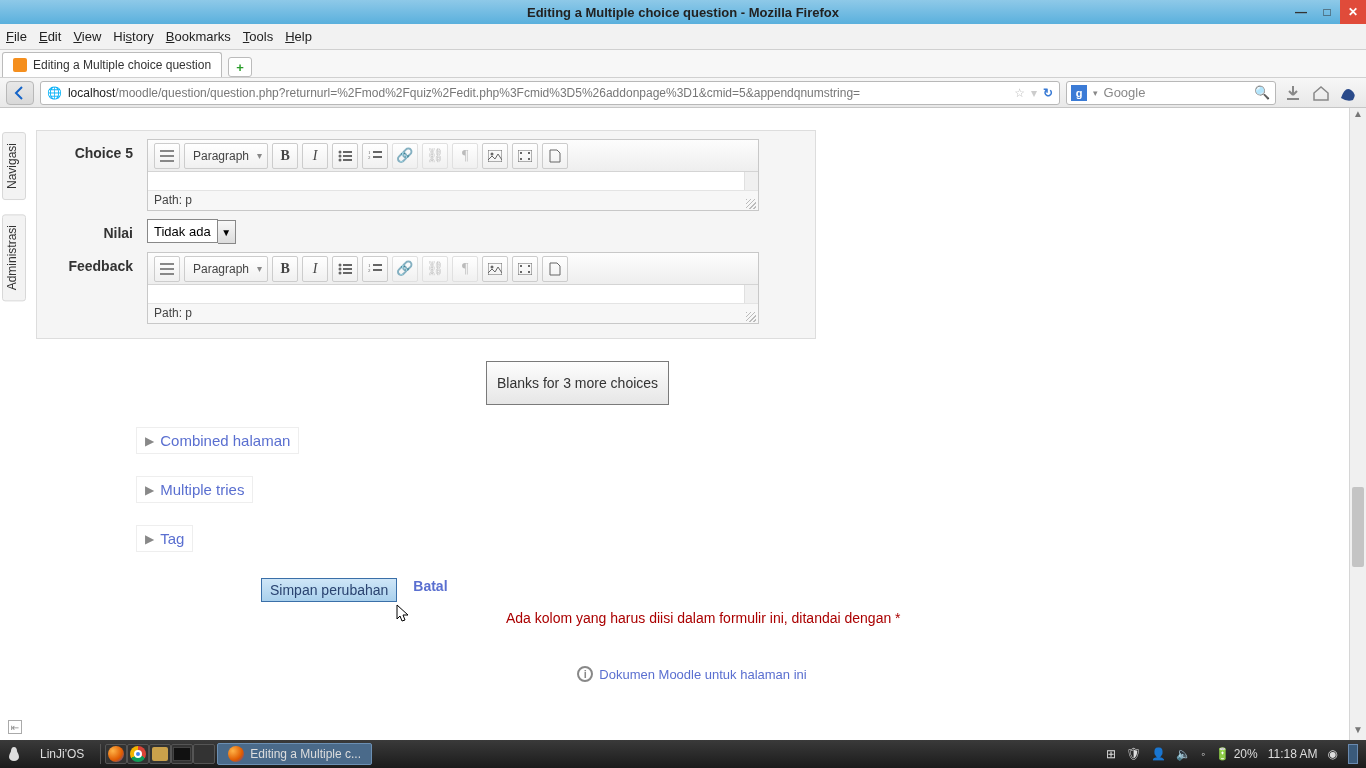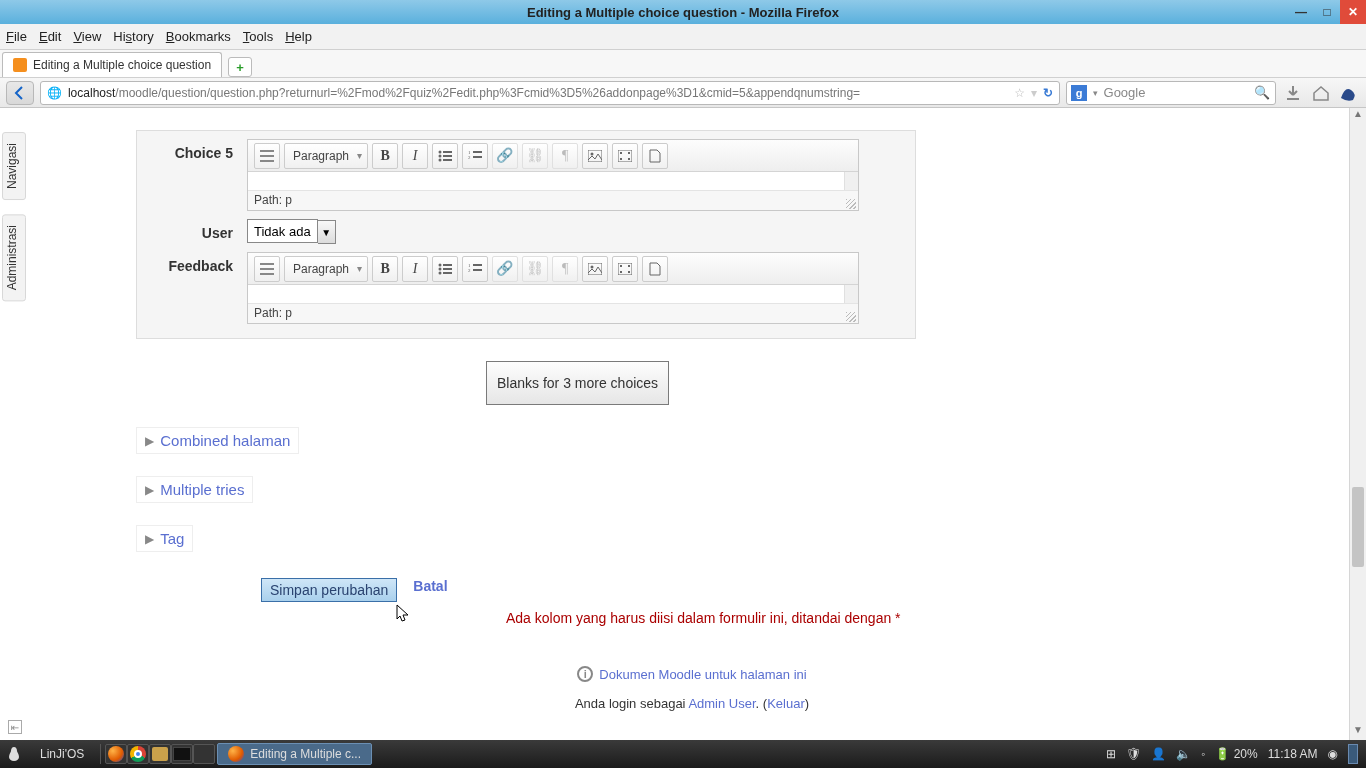--- a/index.html
+++ b/index.html
@@ -32,21 +32,21 @@
 .google-g { width: 16px; height: 16px; background: #3b7bd6; color: #fff; display: flex; align-items: center; justify-content: center; font-size: 11px; font-weight: bold; }
 .icon-slot { width: 22px; height: 22px; display: flex; align-items: center; justify-content: center; color: #555; }
 
 
 .viewport { position: absolute; top: 108px; left: 0; right: 0; bottom: 28px; background: #fff; overflow: hidden; }
 .vert-tab { position: absolute; left: 2px; width: 24px; background: #f3f3f3; border: 1px solid #d8d8d8; border-radius: 3px; writing-mode: vertical-rl; transform: rotate(180deg); text-align: center; font-size: 12px; color: #333; padding: 10px 2px; }
 .vscroll { position: absolute; right: 0; top: 0; bottom: 0; width: 17px; background: #f0f0f0; border-left: 1px solid #d6d6d6; }
 .vscroll .thumb { position: absolute; left: 2px; right: 2px; top: 60%; height: 80px; background: #c4c4c4; border-radius: 2px; }
 .vscroll .arrow { position: absolute; left: 0; right: 0; height: 16px; text-align: center; color: #777; font-size: 10px; }
 .page-inner { position: absolute; left: 36px; right: 18px; top: 0; bottom: 0; overflow: hidden; }
-.fieldset { margin-left: 100px; width: 780px; border: 1px solid #ddd; background: #f5f5f5; padding-bottom: 14px; margin-top: 22px; }
+.fieldset { width: 780px; border: 1px solid #ddd; background: #f5f5f5; padding-bottom: 14px; margin-top: 22px; }
 .form-row { display: flex; align-items: flex-start; padding: 8px 10px 0 10px; }
 .form-label { width: 100px; text-align: right; font-size: 14px; color: #333; padding-right: 14px; padding-top: 6px; font-weight: bold; }
 .form-control-area { flex: 1; }
 .rte { border: 1px solid #c8c8c8; background: #fff; width: 612px; }
 .rte-toolbar { height: 32px; background: linear-gradient(#fdfdfd,#eeeeee); border-bottom: 1px solid #d4d4d4; display: flex; align-items: center; padding: 0 6px; gap: 4px; }
 .rte-btn { width: 26px; height: 26px; border: 1px solid #ccc; border-radius: 2px; background: linear-gradient(#fff,#f0f0f0); display: flex; align-items: center; justify-content: center; font-size: 14px; color: #444; font-family: Georgia, serif; }
 .rte-btn.dim { color: #bbb; border-color: #e0e0e0; }
 .rte-select { height: 26px; border: 1px solid #ccc; border-radius: 2px; background: linear-gradient(#fff,#f0f0f0); display: flex; align-items: center; padding: 0 18px 0 8px; font-size: 12px; color: #444; position: relative; }
 .rte-select::after { content: "▾"; position: absolute; right: 5px; color: #888; font-size: 10px; }
 .rte-body { height: 18px; background: #fff; position: relative; }
@@ -226,21 +226,21 @@
             </div>
             <div class="rte-body">
                 <div class="mini-scroll"></div>
               </div>
             <div class="rte-path"><span>Path: p</span><div class="resize"></div></div>
           </div>
         </div>
       </div>
 
       <div class="form-row">
-        <div class="form-label">User</div>
+        <div class="form-label">Nilai</div>
         <div class="form-control-area">
           <span class="sel">
               <span>Tidak ada</span>
             </span><span class="sel-arrow">▼</span>
         </div>
       </div>
 
       <div class="form-row">
         <div class="form-label">Feedback</div>
         <div class="form-control-area">
@@ -331,23 +331,20 @@
     </div>
     <svg class="cursor" viewBox="0 0 14 20">
         <path d="M1 1l0 14 3-3 2 5 3-1-2-5 5 0z" fill="#fff" stroke="#000" stroke-width="1"></path>
       </svg>
 
     <div class="req-msg"><span>Ada kolom yang harus diisi dalam formulir ini, ditandai dengan </span><span class="ast">*</span></div>
 
     <div class="docs-line">
       <span class="i-icon">i</span>
       <a>Dokumen Moodle untuk halaman ini</a>
-    </div>
-    <div class="login-line">
-      <span>Anda login sebagai </span><a>Admin User</a><span>. (</span><a>Keluar</a><span>)</span>
     </div>
   </div>
 
   <div class="collapse-icon">⇤</div>
 </div>
 
 <div class="taskbar">
   <div class="launcher">
       <svg width="16" height="16" viewBox="0 0 16 16">
         <path d="M8 1c-2 0-3 2-3 4 0 1-2 3-2 6 0 2 2 4 5 4s5-2 5-4c0-3-2-5-2-6 0-2-1-4-3-4z" fill="#ddd"></path>

